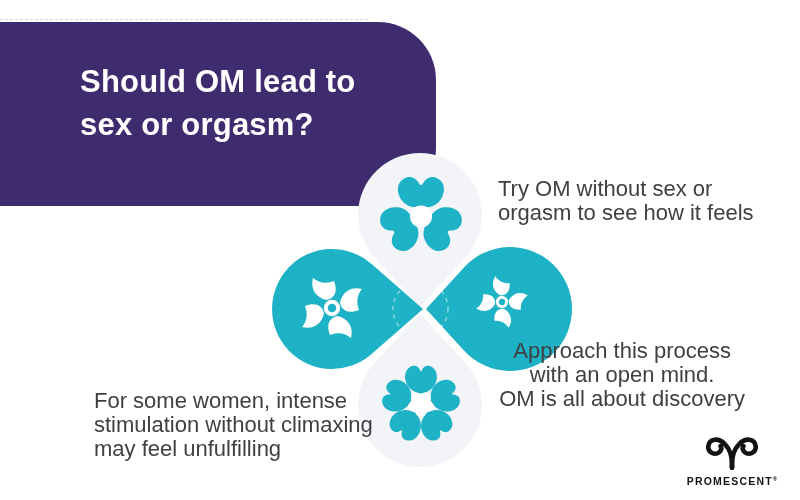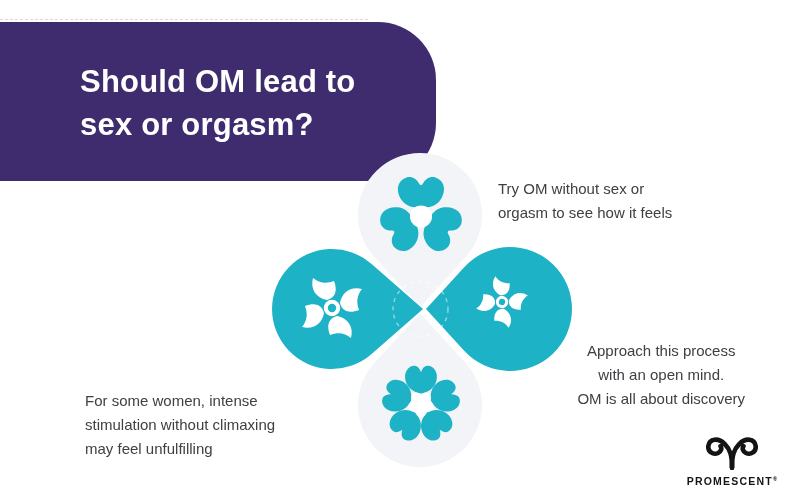--- a/index.html
+++ b/index.html
@@ -13,40 +13,40 @@
   html,body{margin:0;padding:0;background:#fff}
   .stage{
     position:relative;width:800px;height:500px;background:#fff;overflow:hidden;
     font-family:"Liberation Sans", sans-serif;
   }
   .dash-guide{
     position:absolute;left:0;top:19px;width:368px;height:0;
     border-top:1px dashed rgba(150,140,180,.35);
   }
   .header{
-    position:absolute;left:0;top:22px;width:436px;height:159px;
+    position:absolute;left:0;top:22px;width:436px;height:184px;
     background:var(--purple);
     border-radius:0 58px 58px 0;
   }
   .title{
     position:absolute;left:80px;top:38px;margin:0;
     font-size:31px;line-height:43px;font-weight:700;color:#ffffff;
     white-space:pre-line;letter-spacing:.2px;
   }
   .art{position:absolute;left:0;top:0;width:800px;height:500px}
   .f-teal{fill:var(--teal)}
   .f-blob{fill:var(--blob)}
   .f-white{fill:#ffffff}
   .tip{
-    position:absolute;font-size:15px;line-height:24px;color:var(--text);
+    position:absolute;font-size:22px;line-height:24px;color:var(--text);
     white-space:pre-line;
   }
   .tip-1{left:498px;top:177px}
   .tip-2{left:75px;top:239px}
-  .tip-3{left:85px;top:389px}
+  .tip-3{left:94px;top:389px}
   .tip-4{right:55px;top:339px;text-align:center}
   .logo{
     position:absolute;left:672px;top:428px;width:120px;text-align:center;
   }
   .brand{
     margin-top:1px;font-size:10.5px;font-weight:700;letter-spacing:1.2px;
     color:var(--logo);white-space:nowrap;
   }
   .brand sup{font-size:6px;letter-spacing:0;vertical-align:super}
 </style>

